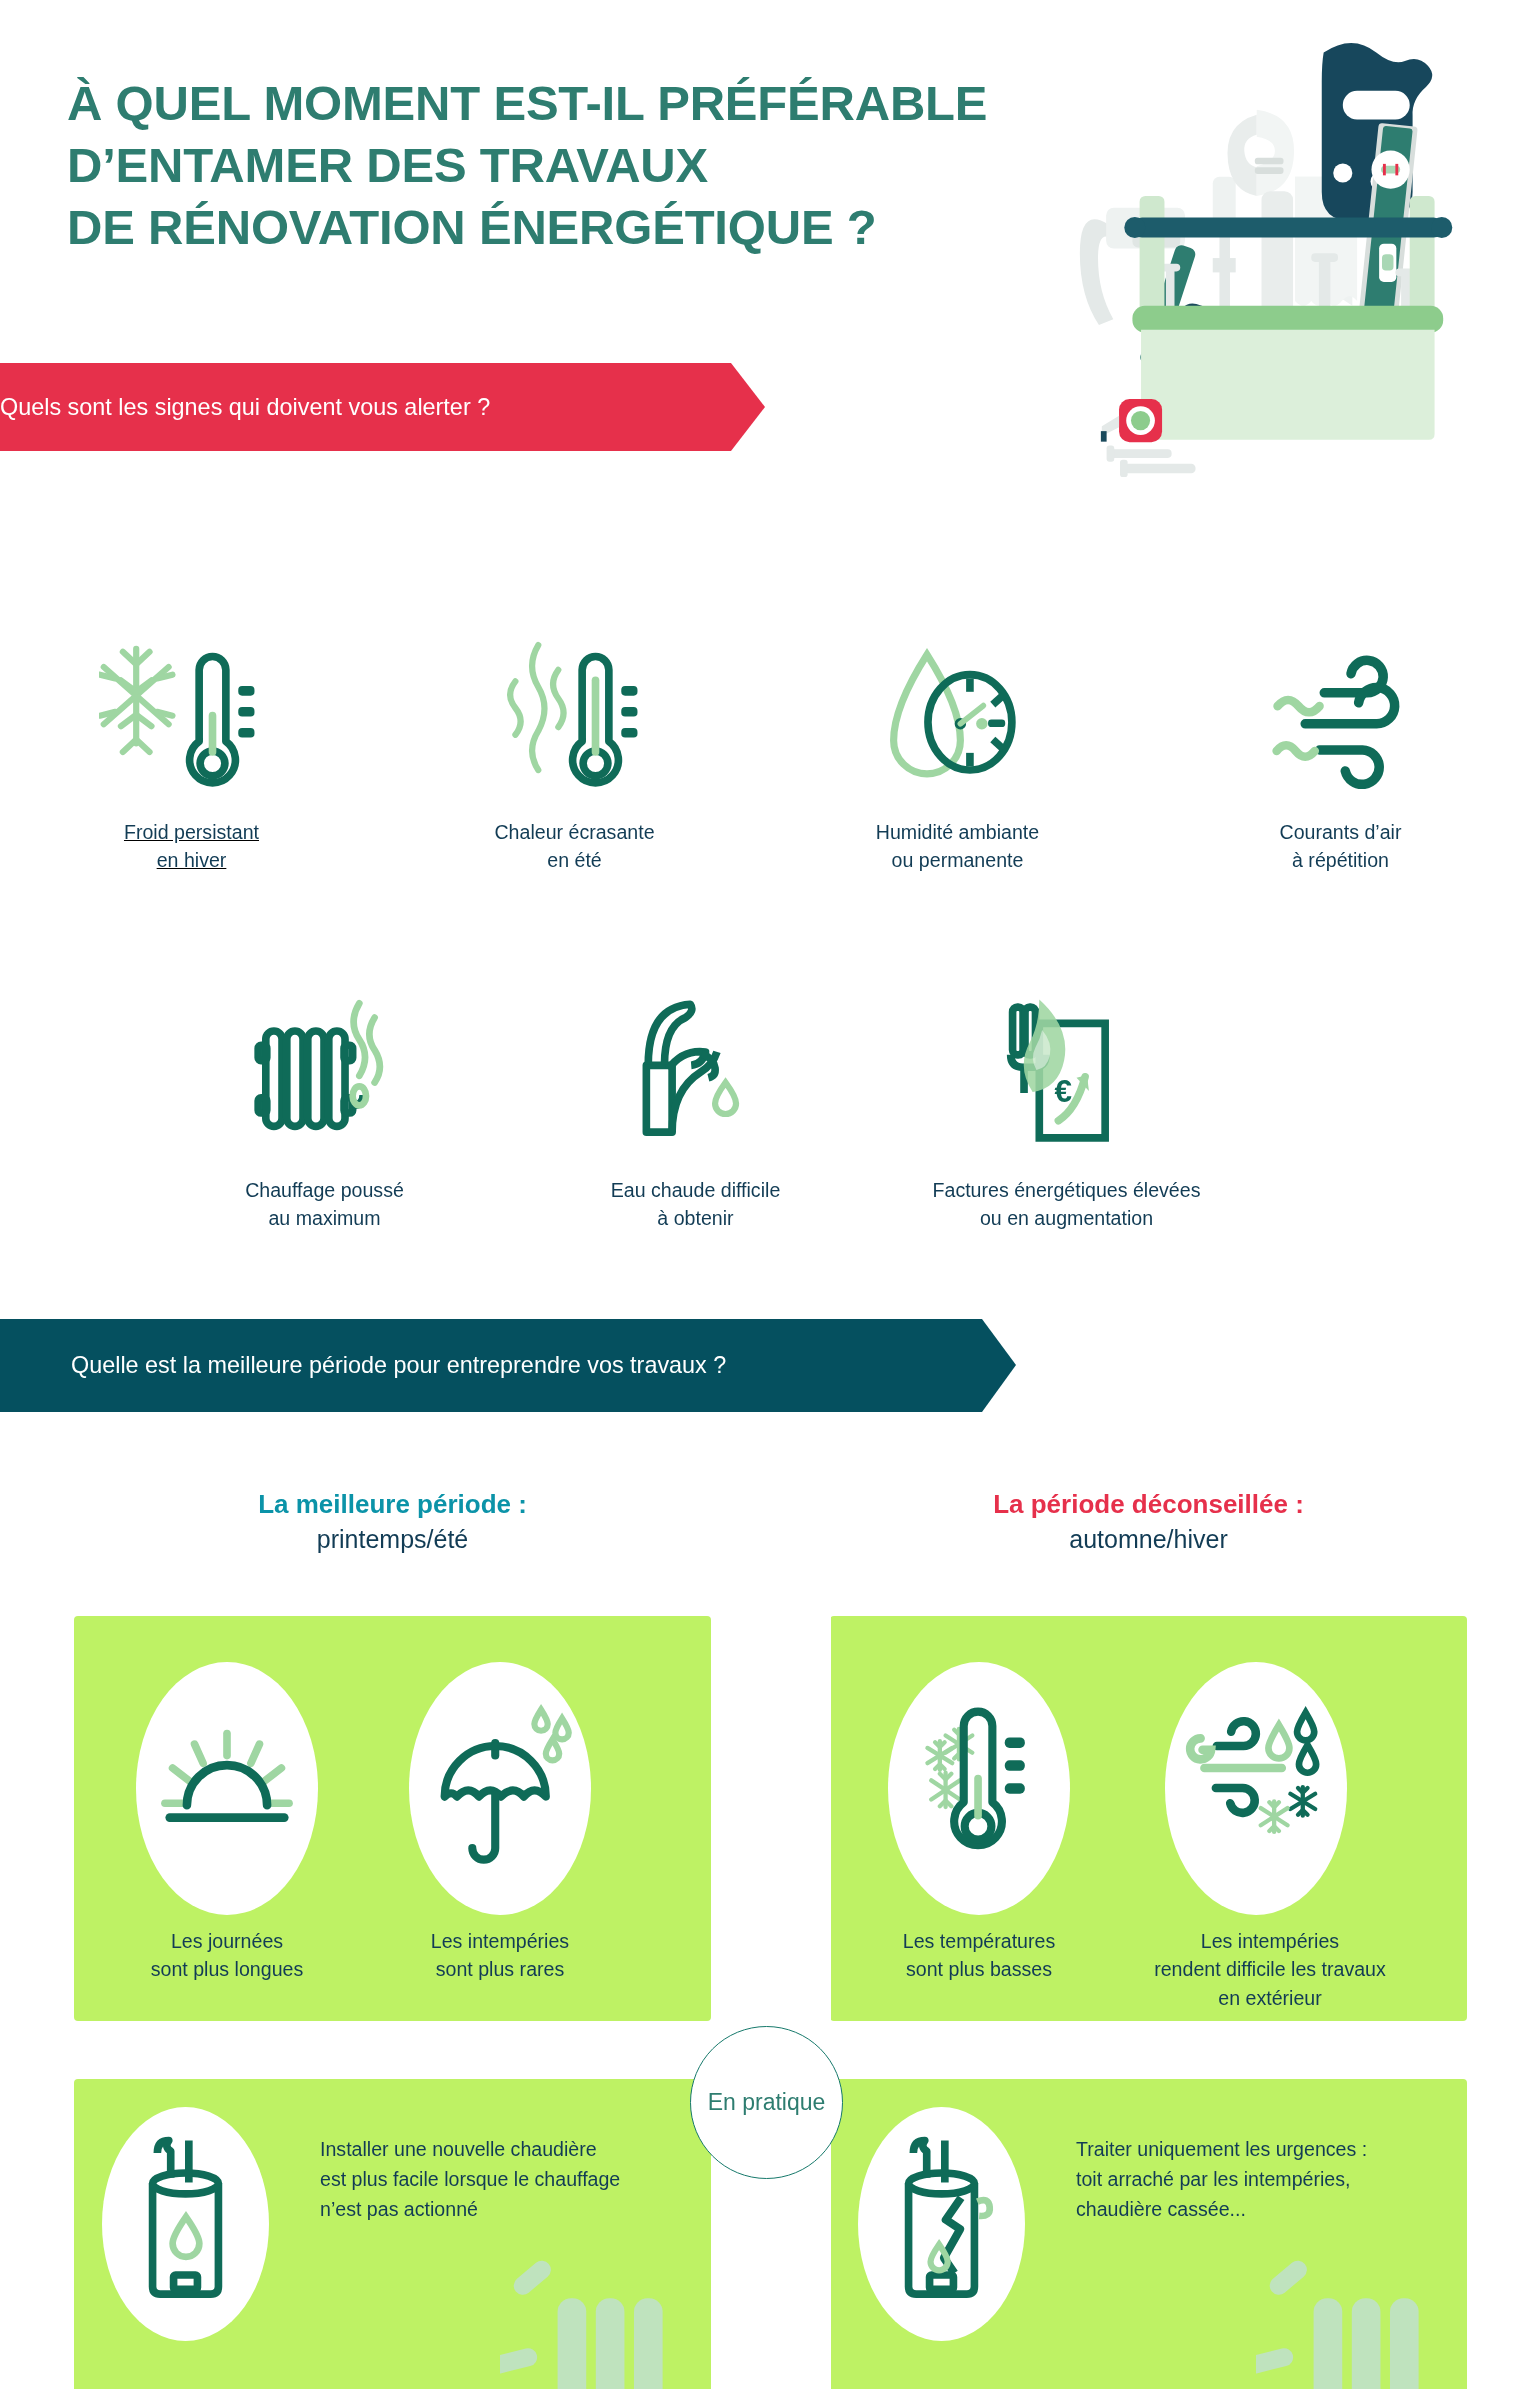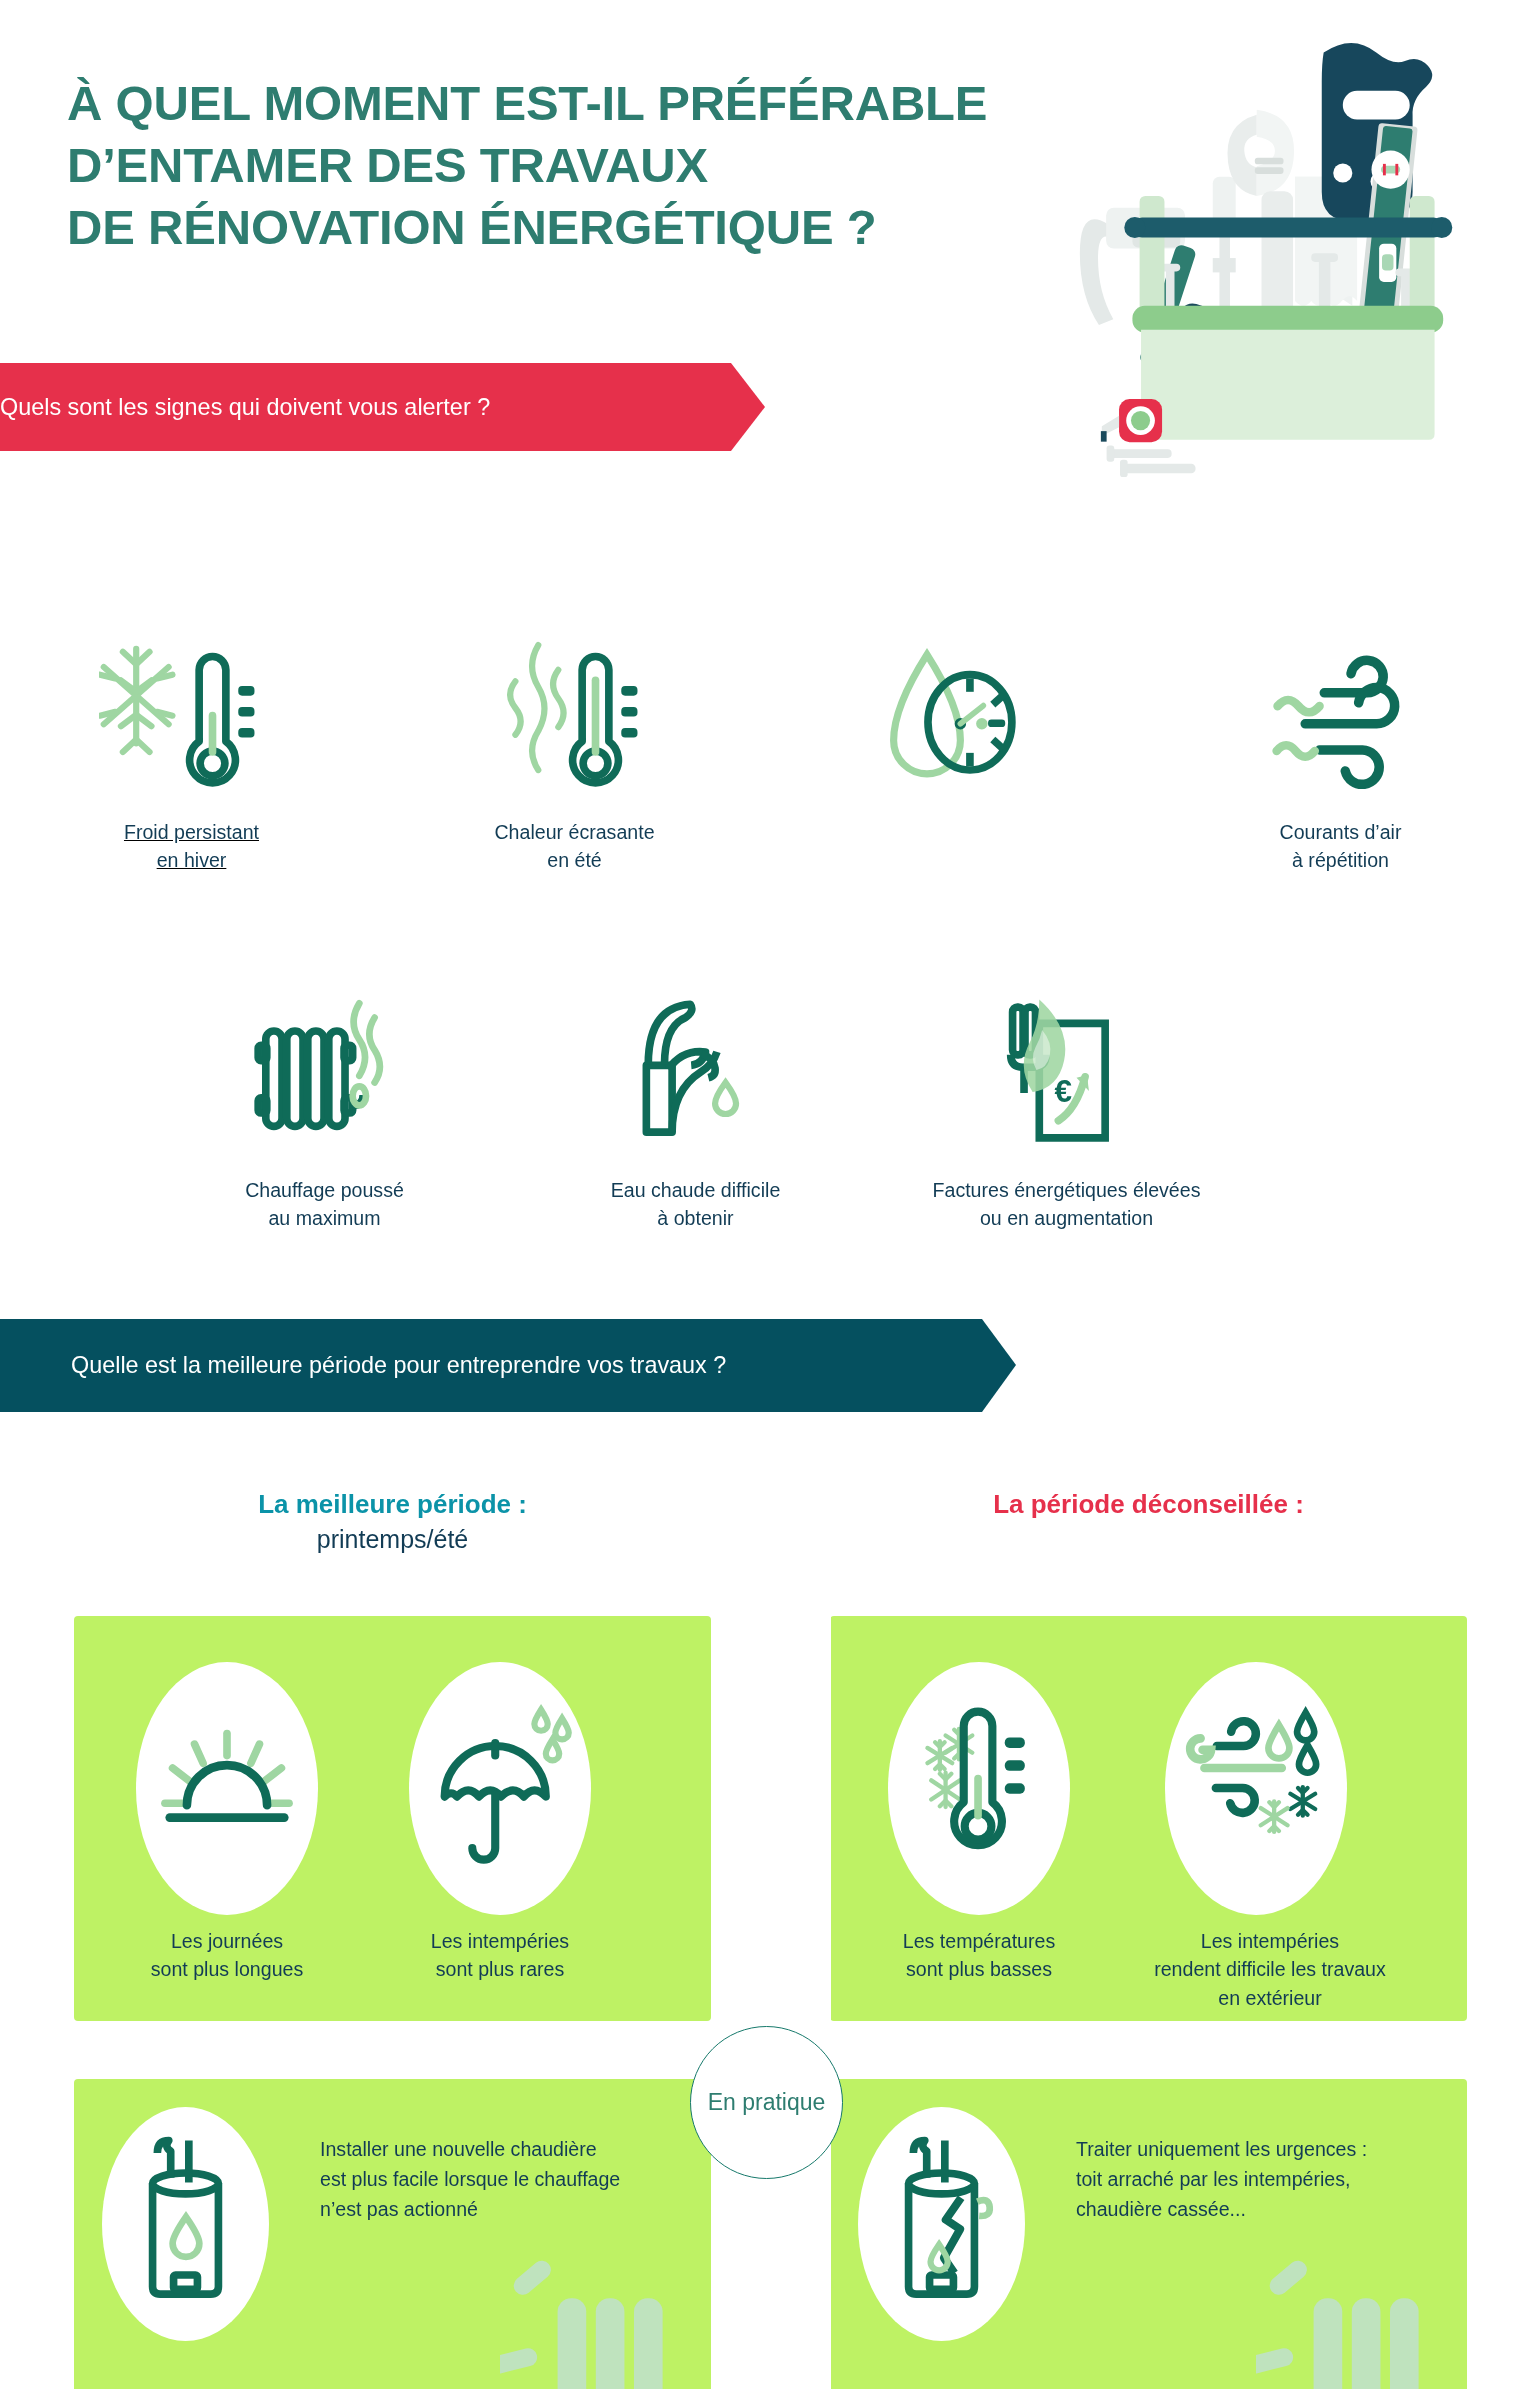--- a/index.html
+++ b/index.html
@@ -296,20 +296,24 @@
           <line x1="220" y1="236" x2="220" y2="264"></line>
           <line x1="290" y1="115" x2="268" y2="135"></line>
           <line x1="290" y1="228" x2="268" y2="208"></line>
         </g>
         <circle cx="200" cy="175" r="12" fill="#0F6B58"></circle>
         <circle cx="245" cy="175" r="12" fill="#9FD6A2"></circle>
         <path d="M200 175 l48 -38" stroke="#9FD6A2" stroke-width="12" stroke-linecap="round" fill="none"></path>
         <rect x="258" y="166" width="36" height="16" rx="7" fill="#0F6B58"></rect>
       </svg>
     </div>
+    <div class="sign-label">
+      <div>Humidité ambiante</div>
+      <div>ou permanente</div>
+    </div>
   </div>
 
   <div class="sign-cell" style="width:383px;">
     <div class="sign-icon">
       <svg width="186" height="158" viewBox="0 0 390 330">
         <g fill="none" stroke="#0F6B58" stroke-width="20" stroke-linecap="round">
           <path d="M160 110 l90 0 a34 34 0 1 0 -34 -40"></path>
           <path d="M120 175 l150 0 a38 38 0 1 0 -38 -44"></path>
           <path d="M150 230 l90 0 a36 36 0 1 1 -36 44"></path>
         </g>
@@ -402,20 +406,21 @@
   <span class="banner-label">Quelle est la meilleure période pour entreprendre vos travaux ?</span>
 </div>
 
 <div class="period-heads">
   <div class="period-head ph-best" style="left:74px; width:637px;">
     <div class="ph-main">La meilleure période :</div>
     <div class="ph-sub">printemps/été</div>
   </div>
   <div class="period-head ph-worst" style="left:830px; width:637px;">
     <div class="ph-main">La période déconseillée :</div>
+    <div class="ph-sub">automne/hiver</div>
   </div>
 </div>
 
 <div class="green-panel panel-top-left">
   <div class="oval-badge" style="left:62px; top:46px; width:182px; height:253px;">
     <svg width="182" height="253" viewBox="0 0 380 530">
       <g fill="none" stroke="#9FD6A2" stroke-width="16" stroke-linecap="round">
         <line x1="190" y1="150" x2="190" y2="196"></line>
         <line x1="122" y1="172" x2="140" y2="212"></line>
         <line x1="258" y1="172" x2="240" y2="212"></line>

